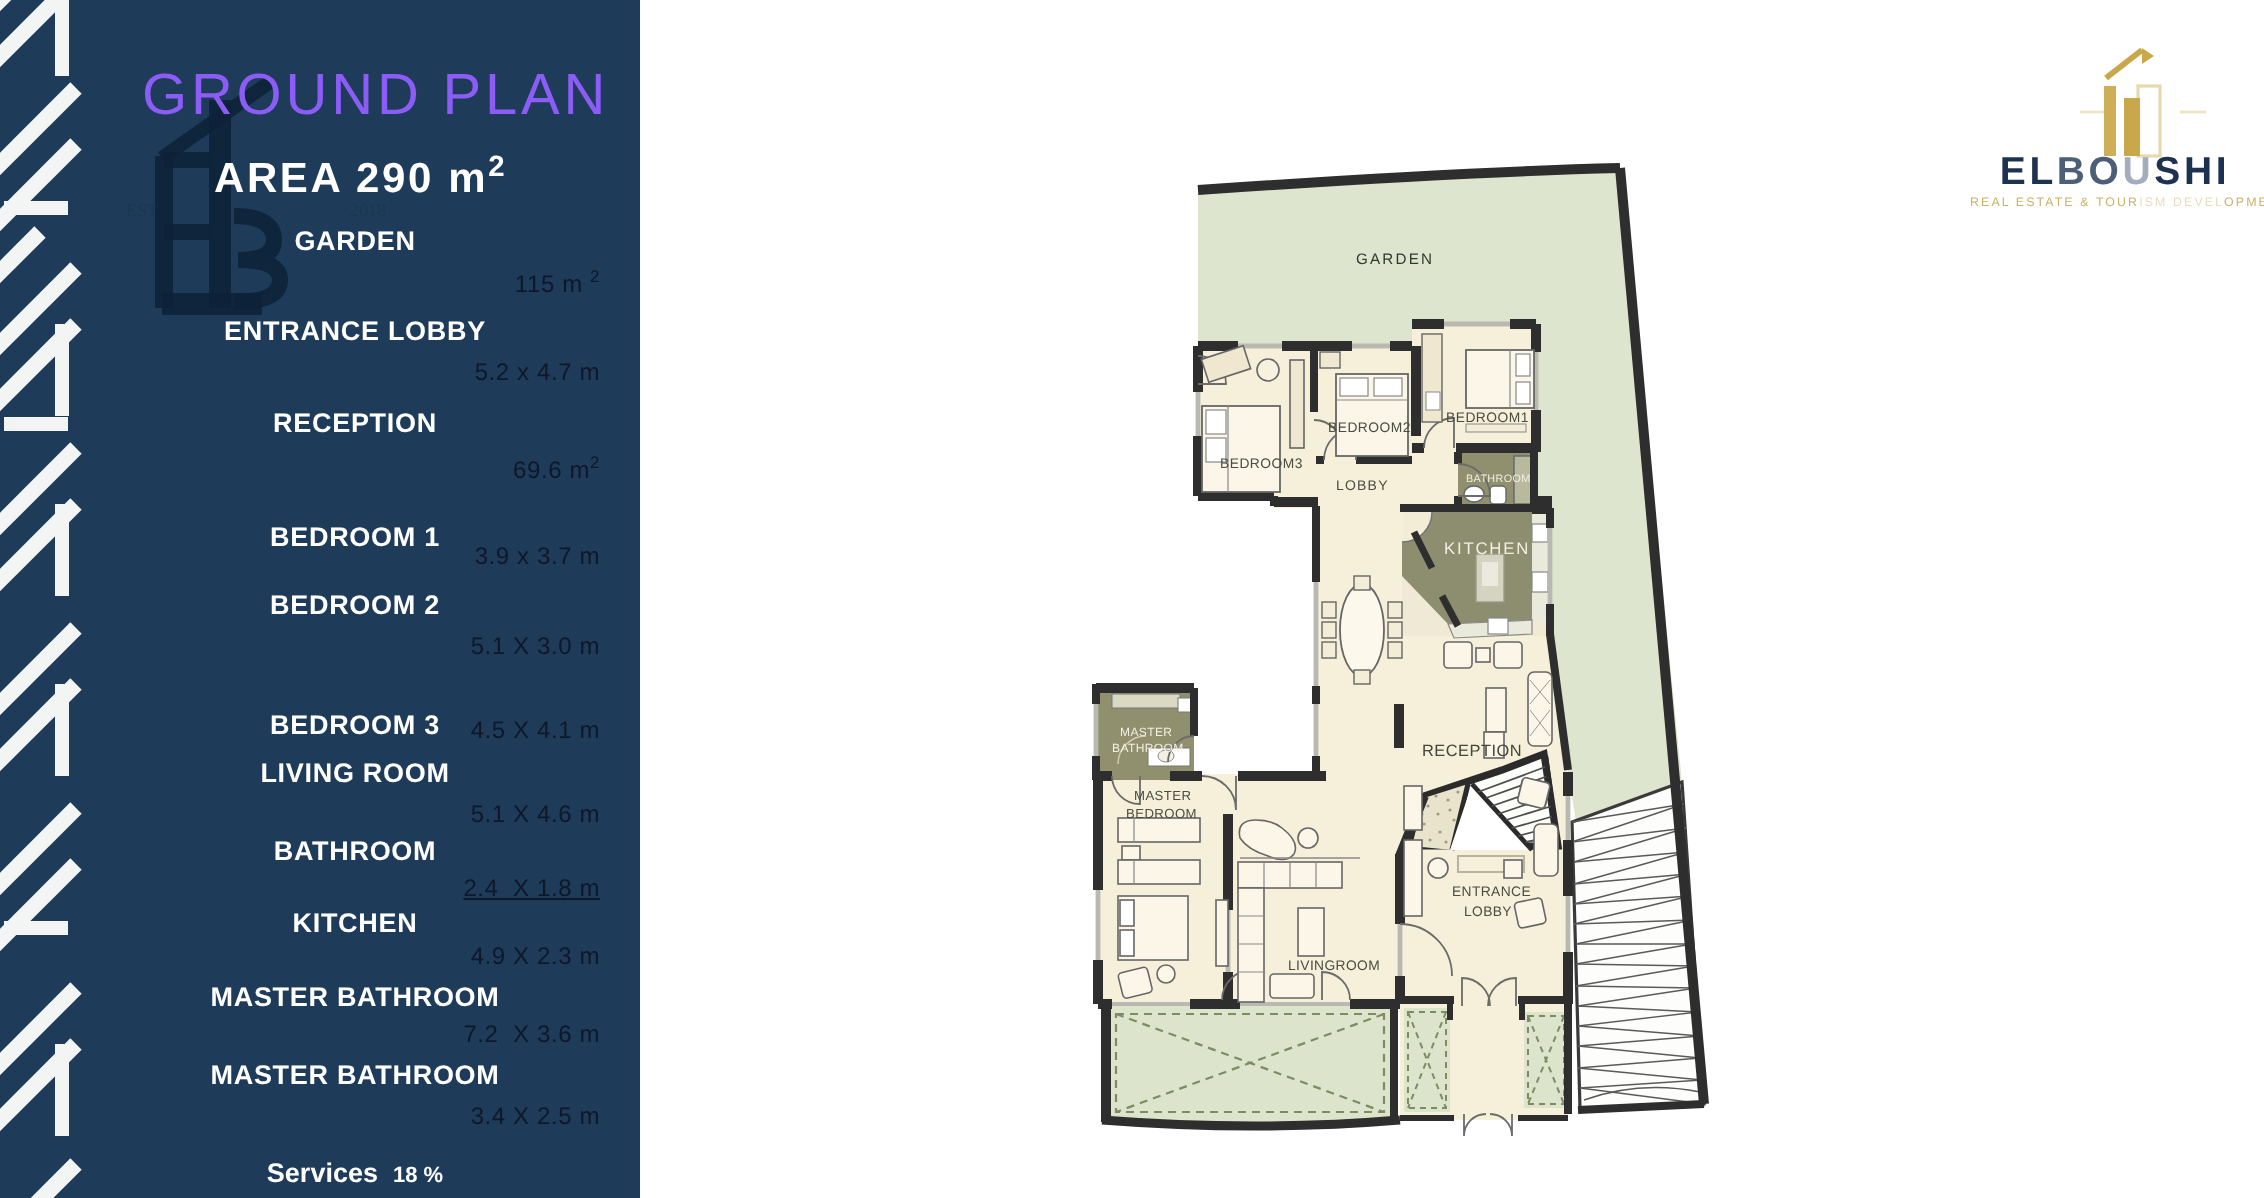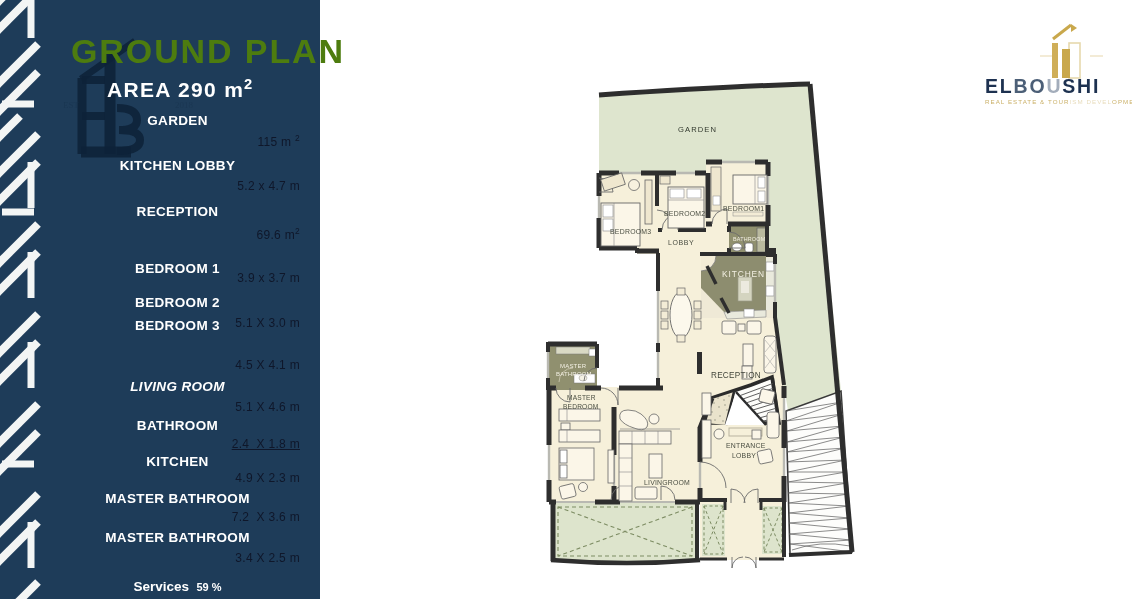--- a/index.html
+++ b/index.html
@@ -54,74 +54,74 @@
     <path d="M27,48 L27,124" stroke-width="9"></path>
     <path d="M27,50 L50,50" stroke-width="8"></path>
     <path d="M27,86 L50,86" stroke-width="8"></path>
     <path d="M26,122 L76,122" stroke-width="11"></path>
     <path d="M62,78 Q82,78 82,90 Q82,100 64,100 Q85,100 85,110 Q85,121 62,121" stroke-width="8"></path>
   </g>
   <text x="8" y="78" font-family="Liberation Serif,serif" font-size="9" fill="#16314c" opacity="0.5">EST</text>
   <text x="120" y="78" font-family="Liberation Serif,serif" font-size="9" fill="#16314c" opacity="0.5">2018</text>
 </svg>
 
-<div class="abs" style="left:71px;top:32px;color:#4d7c0f;font-weight:bold;font-size:34px;letter-spacing:1.9px;">GROUND PLAN</div>
+<div class="abs" style="left:71px;top:32px;color:#8b5cf6;font-weight:normal;font-size:29px;letter-spacing:1.9px;">GROUND PLAN</div>
 
 <div class="abs" style="left:107px;top:76px;color:#fff;font-weight:bold;font-size:21px;letter-spacing:1.3px;">AREA 290 m<sup>2</sup></div>
 
 <div class="row nm" style="top:113px;">GARDEN</div>
 <div class="row dm" style="top:133px;">115 m <sup>2</sup></div>
 
-<div class="row nm" style="top:158px;">KITCHEN LOBBY</div>
+<div class="row nm" style="top:158px;">ENTRANCE LOBBY</div>
 <div class="row dm" style="top:179px;">5.2 x 4.7 m</div>
 
 <div class="row nm" style="top:204px;">RECEPTION</div>
 <div class="row dm" style="top:226px;">69.6 m<sup>2</sup></div>
 
 <div class="row nm" style="top:261px;">BEDROOM 1</div>
 <div class="row dm" style="top:271px;">3.9 x 3.7 m</div>
 
 <div class="row nm" style="top:295px;">BEDROOM 2</div>
 <div class="row dm" style="top:316px;">5.1 X 3.0 m</div>
 
-<div class="row nm" style="top:318px;">BEDROOM 3</div>
+<div class="row nm" style="top:355px;">BEDROOM 3</div>
 <div class="row dm" style="top:358px;">4.5 X 4.1 m</div>
 
-<div class="row nm" style="top:379px;font-style:italic;">LIVING ROOM</div>
+<div class="row nm" style="top:379px;">LIVING ROOM</div>
 <div class="row dm" style="top:400px;">5.1 X 4.6 m</div>
 
 <div class="row nm" style="top:418px;">BATHROOM</div>
 <div class="row dm" style="top:437px;text-decoration:underline;">2.4&nbsp; X 1.8 m</div>
 
 <div class="row nm" style="top:454px;">KITCHEN</div>
 <div class="row dm" style="top:471px;">4.9 X 2.3 m</div>
 
 <div class="row nm" style="top:491px;">MASTER BATHROOM</div>
 <div class="row dm" style="top:510px;">7.2&nbsp; X 3.6 m</div>
 
 <div class="row nm" style="top:530px;">MASTER BATHROOM</div>
 <div class="row dm" style="top:551px;">3.4 X 2.5 m</div>
 
-<div class="row" style="top:579px;font-weight:bold;font-size:13.5px;">Services&nbsp;&nbsp;<span style="font-size:11px;">59 %</span></div>
+<div class="row" style="top:579px;font-weight:bold;font-size:13.5px;">Services&nbsp;&nbsp;<span style="font-size:11px;">18 %</span></div>
 
 <div class="abs" style="left:985px;top:15px;width:145px;height:100px;">
 
   <svg class="abs" style="left:50px;top:2" width="70" height="62" viewBox="0 0 70 62">
     <g fill="none">
       <path d="M68,39 L55,39" stroke="#eee3c4" stroke-width="1.4"></path>
       <path d="M5,39 L18,39" stroke="#eee3c4" stroke-width="1.4"></path>
       <rect x="34" y="26" width="11" height="35" fill="none" stroke="#e6d9ad" stroke-width="1.6"></rect>
       <path d="M18,22 L36,8" stroke="#c9a84c" stroke-width="3"></path>
       <path d="M36,7 L42,11 L36,15 Z" fill="#c9a84c"></path>
       <rect x="17" y="26" width="6" height="35" fill="#cfae58"></rect>
       <rect x="27" y="32" width="8" height="29" fill="#c9a84c"></rect>
     </g>
   </svg>
 
-  <div class="abs" style="left:0px;top:60px;width:145px;text-align:left;font-weight:bold;font-size:19.5px;letter-spacing:1.8px;color:#1d3150;white-space:nowrap;">EL<span style="color:#4c5f77">BO</span><span style="color:#a3adbb">U</span>SHI</div>
+  <div class="abs" style="left:0px;top:60px;width:145px;text-align:center;font-weight:bold;font-size:19.5px;letter-spacing:1.8px;color:#1d3150;white-space:nowrap;">EL<span style="color:#4c5f77">BO</span><span style="color:#a3adbb">U</span>SHI</div>
 
   <div class="abs" style="left:0px;top:83px;width:145px;text-align:center;font-size:6.2px;letter-spacing:1.05px;color:#cbb169;white-space:nowrap;">REAL ESTATE &amp; TOUR<span style="opacity:.45">ISM DEVEL</span>OPMENT</div>
 </div>
 
 <svg id="plan" class="abs" style="left:0;top:0" width="1132" height="599" viewBox="0 0 1132 599">
 
 <g>
   <path d="M599,95 Q730,86 810,84 L841,391 L788,411 L784,386 L775,317 L775,254 L768,254 L768,162 L706,162 L706,173 L599,173 Z" fill="#dee5ce"></path>
 </g>
 

